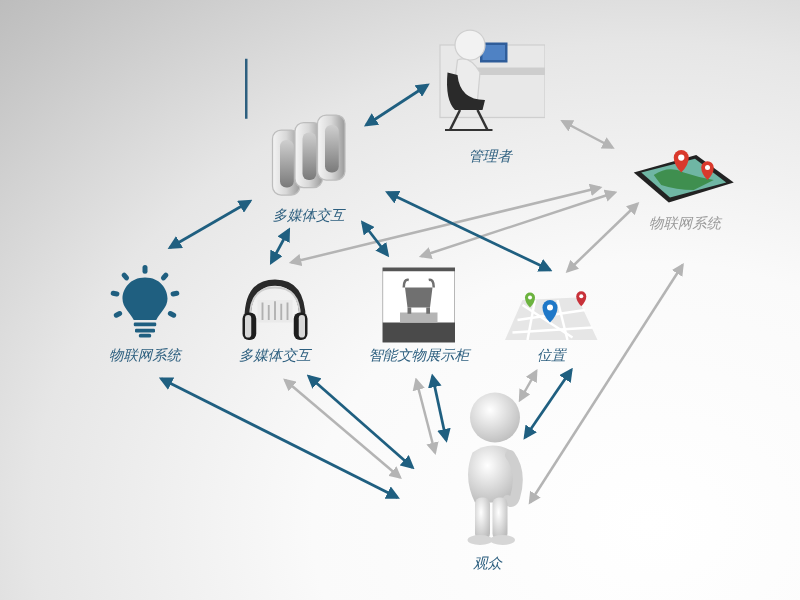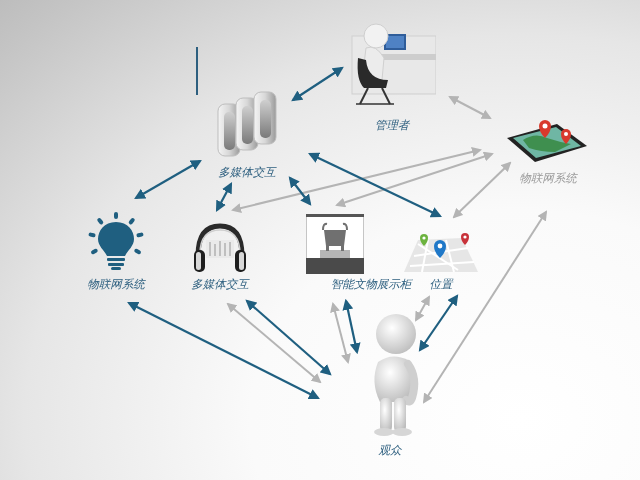--- a/index.html
+++ b/index.html
@@ -157,21 +157,21 @@
     <rect x="0" y="0" width="58" height="3" fill="#555"></rect>
     <rect x="0" y="44" width="58" height="16" fill="#4a4a4a"></rect>
     <rect x="14" y="36" width="30" height="8" fill="#b5b5b5"></rect>
     <path d="M18 16 L40 16 L38 32 L20 32 Z" fill="#707070"></path>
     <rect x="20" y="32" width="3" height="5" fill="#707070"></rect>
     <rect x="35" y="32" width="3" height="5" fill="#707070"></rect>
     <path d="M17 16 Q17 9 21 10" fill="none" stroke="#707070" stroke-width="2"></path>
     <path d="M41 16 Q41 9 37 10" fill="none" stroke="#707070" stroke-width="2"></path>
   </svg>
 </div>
-<div class="label" style="left:335px;top:277px;margin-left:36px;">智能文物展示柜</div>
+<div class="label" style="left:335px;top:277px;">智能文物展示柜</div>
 
 <div class="node" style="left:398px;top:226px;width:84px;height:48px;">
   <svg width="84" height="48">
     <polygon points="6,46 20,14 64,12 80,46" fill="#e6e6e6"></polygon>
     <g stroke="#ffffff" stroke-width="2">
       <line x1="16" y1="30" x2="70" y2="22"></line>
         <line x1="12" y1="40" x2="76" y2="36"></line>
       <line x1="30" y1="14" x2="24" y2="46"></line>
         <line x1="48" y1="14" x2="56" y2="46"></line>
       <line x1="20" y1="18" x2="60" y2="44"></line>

